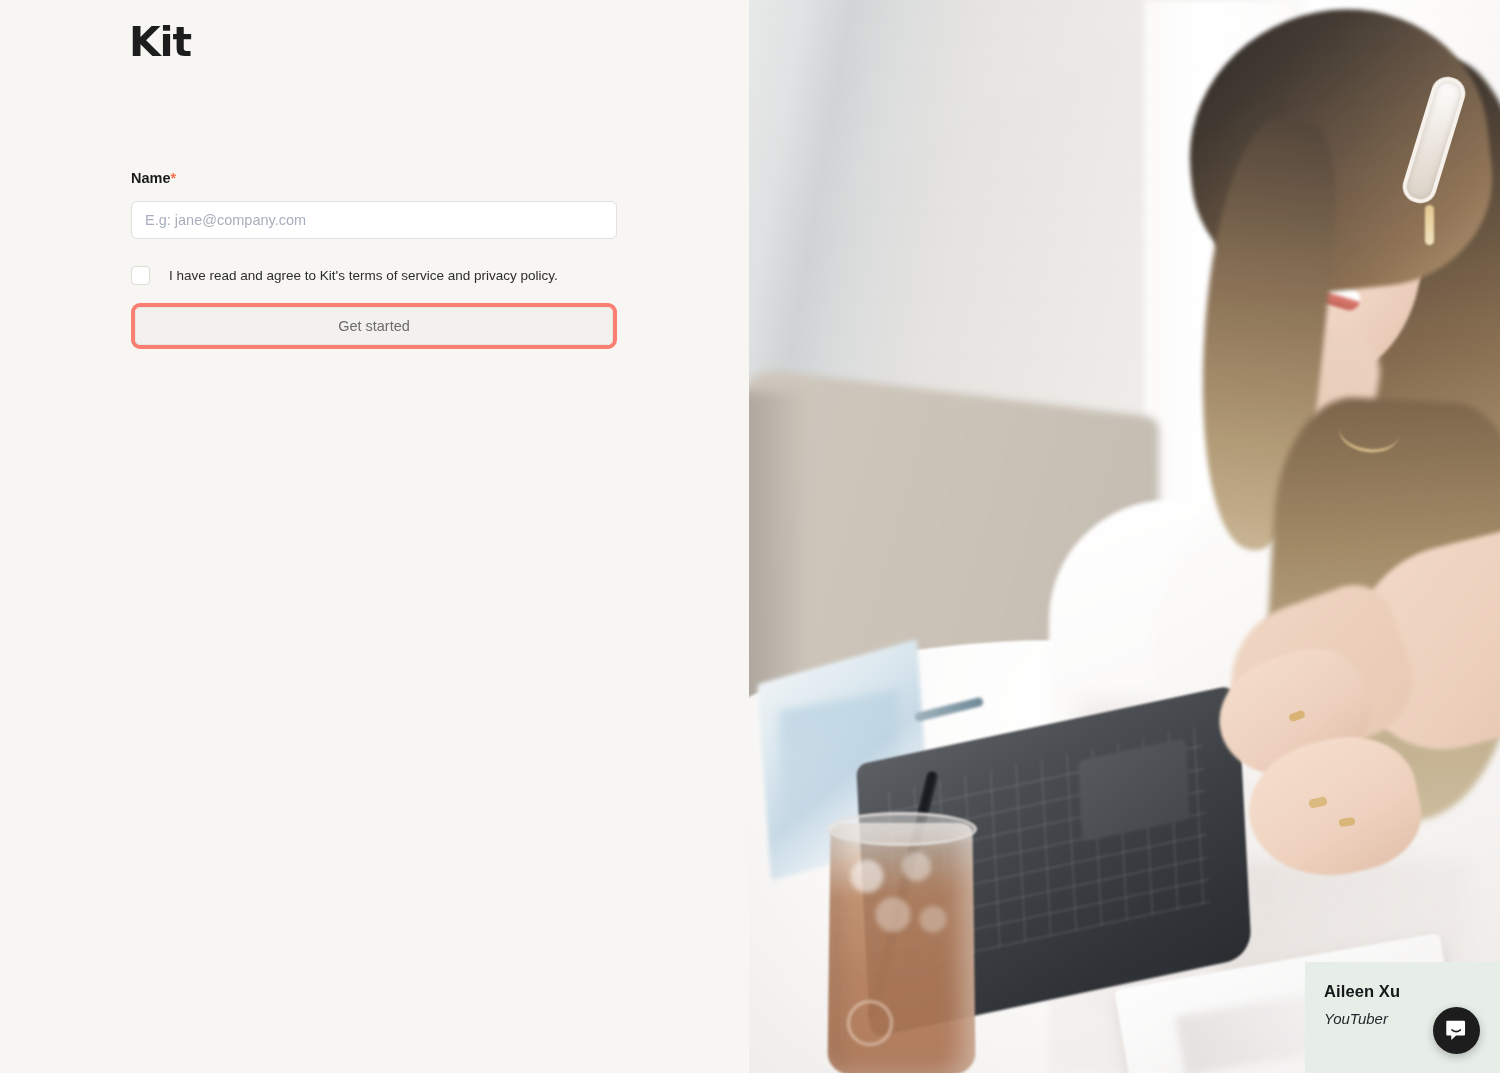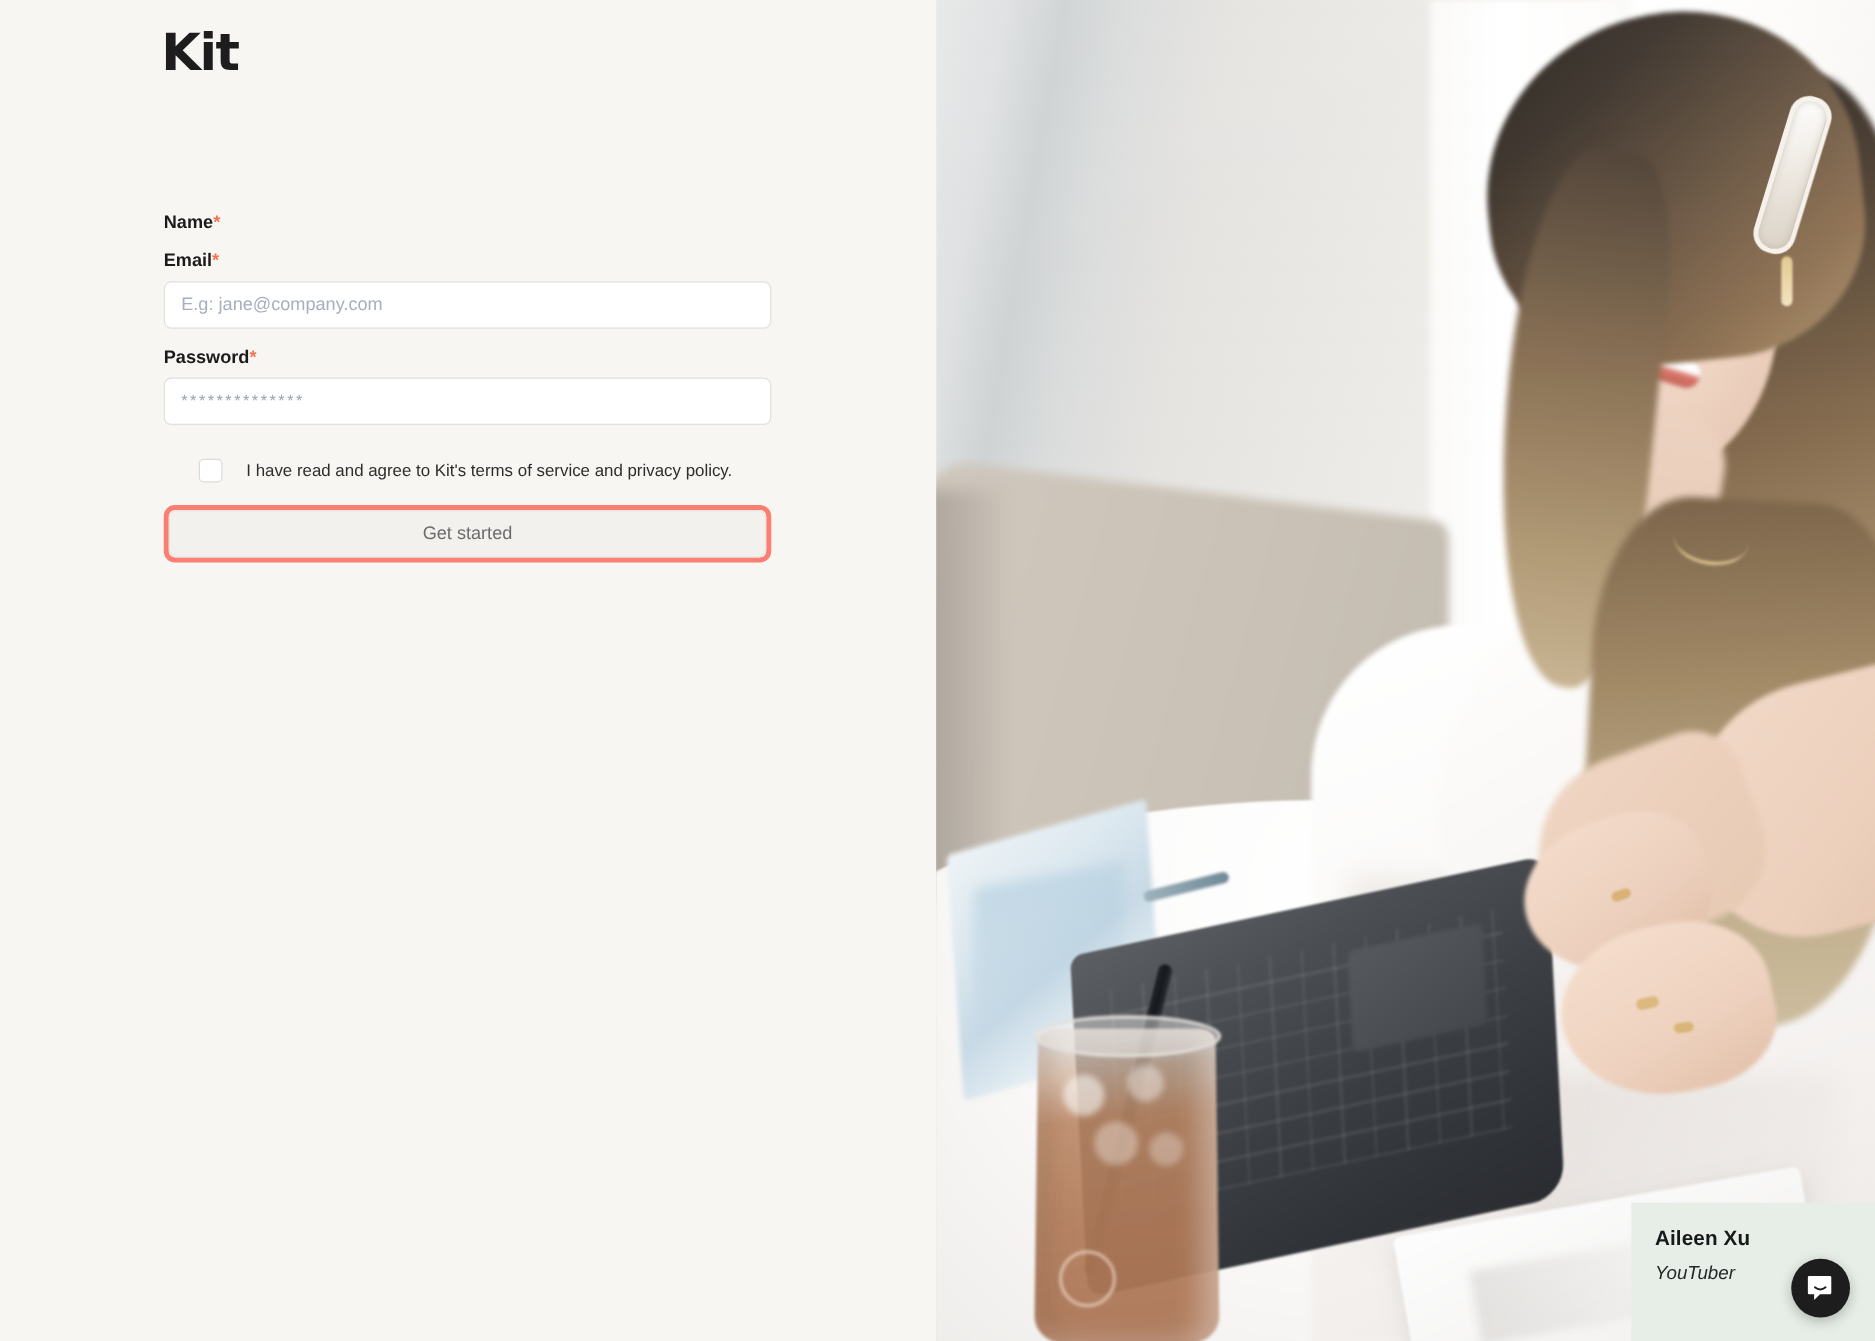--- a/index.html
+++ b/index.html
@@ -80,21 +80,20 @@
     outline: none;
   }
   .text-input::placeholder { color: #a7aebd; }
   .text-input.pw::placeholder { color: #9aa3b4; letter-spacing: 2px; font-size: 13px; }
 
   
   .terms-row {
     display: flex;
     align-items: center;
     margin-top: 27px;
-    margin-left: 28px;
   }
   .checkbox {
     width: 19px; height: 19px;
     border: 1px solid #dcdbd7;
     border-radius: 4px;
     background: #fff;
     flex: 0 0 19px;
     cursor: pointer;
   }
   .terms-text {
@@ -493,28 +492,23 @@
     <div class="brand-logo">Kit</div>
 
     <div class="form-wrap">
 
 
       <div class="field">
         <label class="field-label"><span>Name</span><span class="req">*</span></label>
       </div>
 
       <div class="field">
-        <label class="field-label"><span>Email</span><span class="req">*</span></label>
         <input class="text-input" type="text" placeholder="E.g: jane@company.com" style="">
       </div>
 
-      <div class="field">
-        <label class="field-label"><span>Password</span><span class="req">*</span></label>
-        <input class="text-input pw" type="text" placeholder="**************" style="">
-      </div>
 
       <div class="terms-row">
         <div class="checkbox"></div>
         <div class="terms-text">I have read and agree to Kit's terms of service and privacy policy.</div>
       </div>
 
       <div class="cta-ring">
         <button class="cta-button">Get started</button>
       </div>
 

